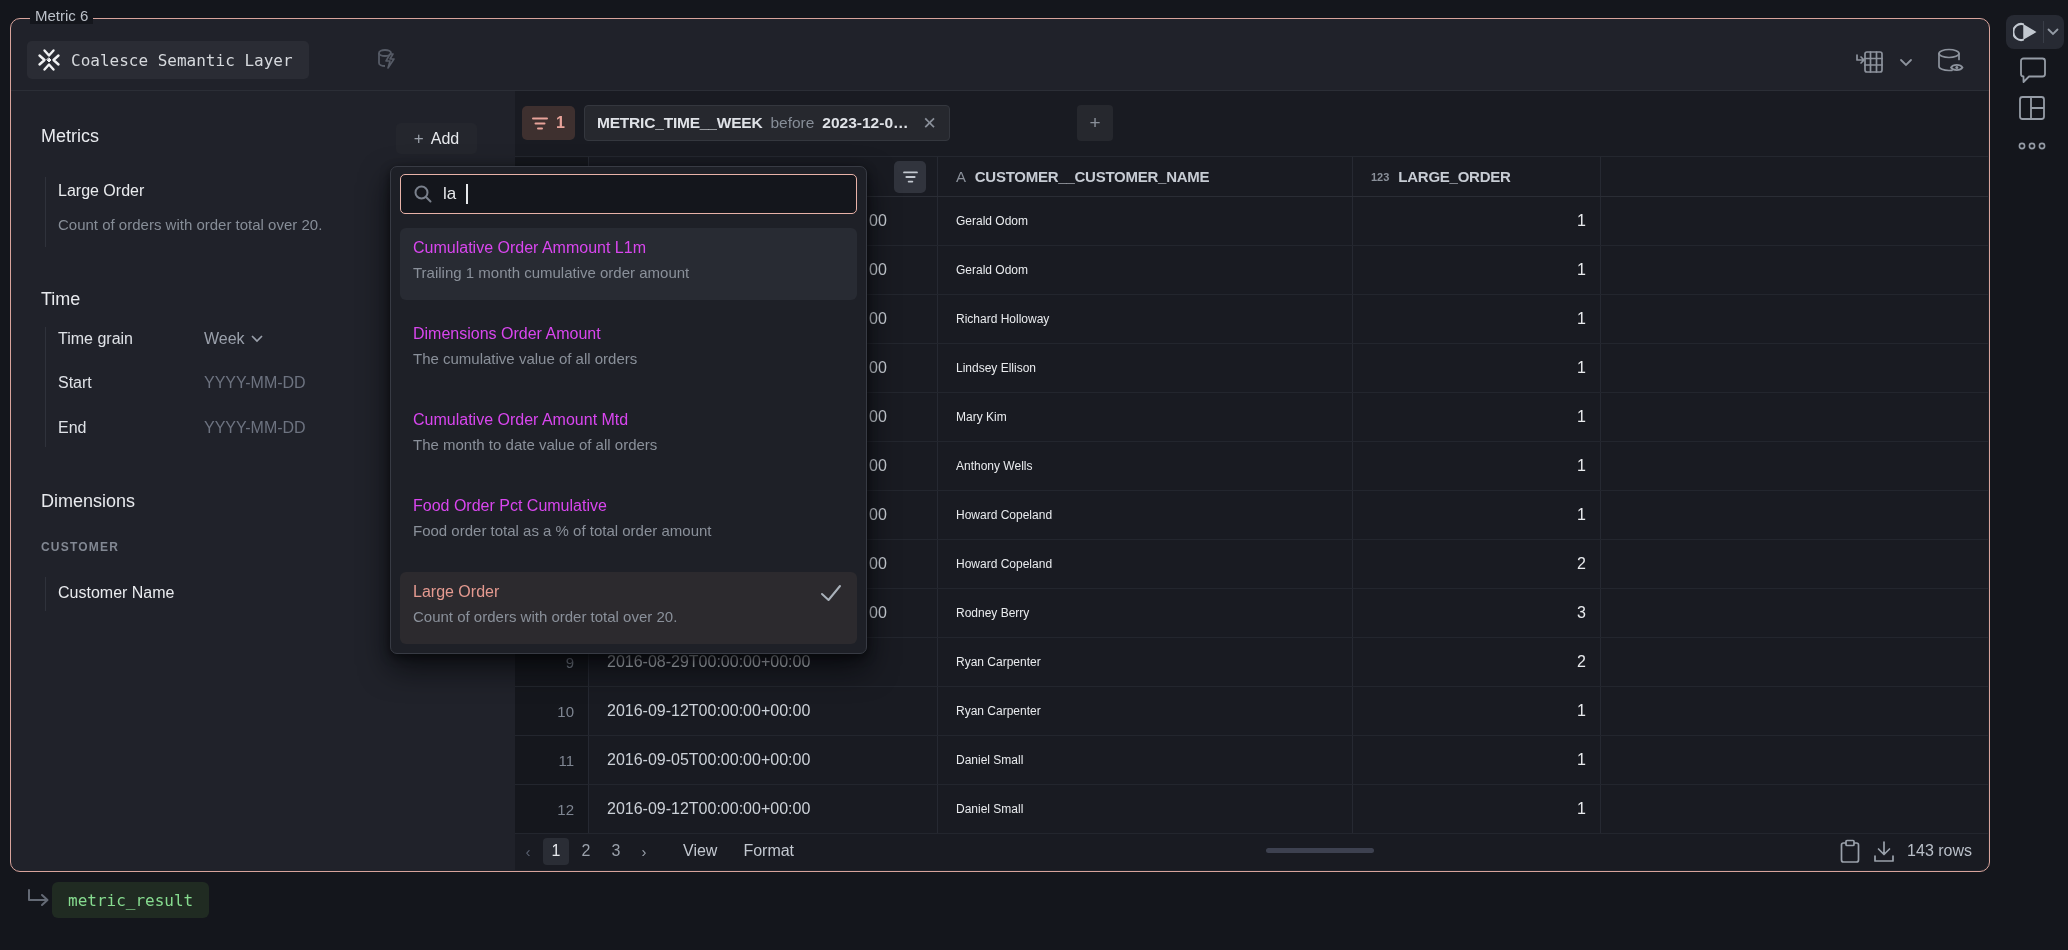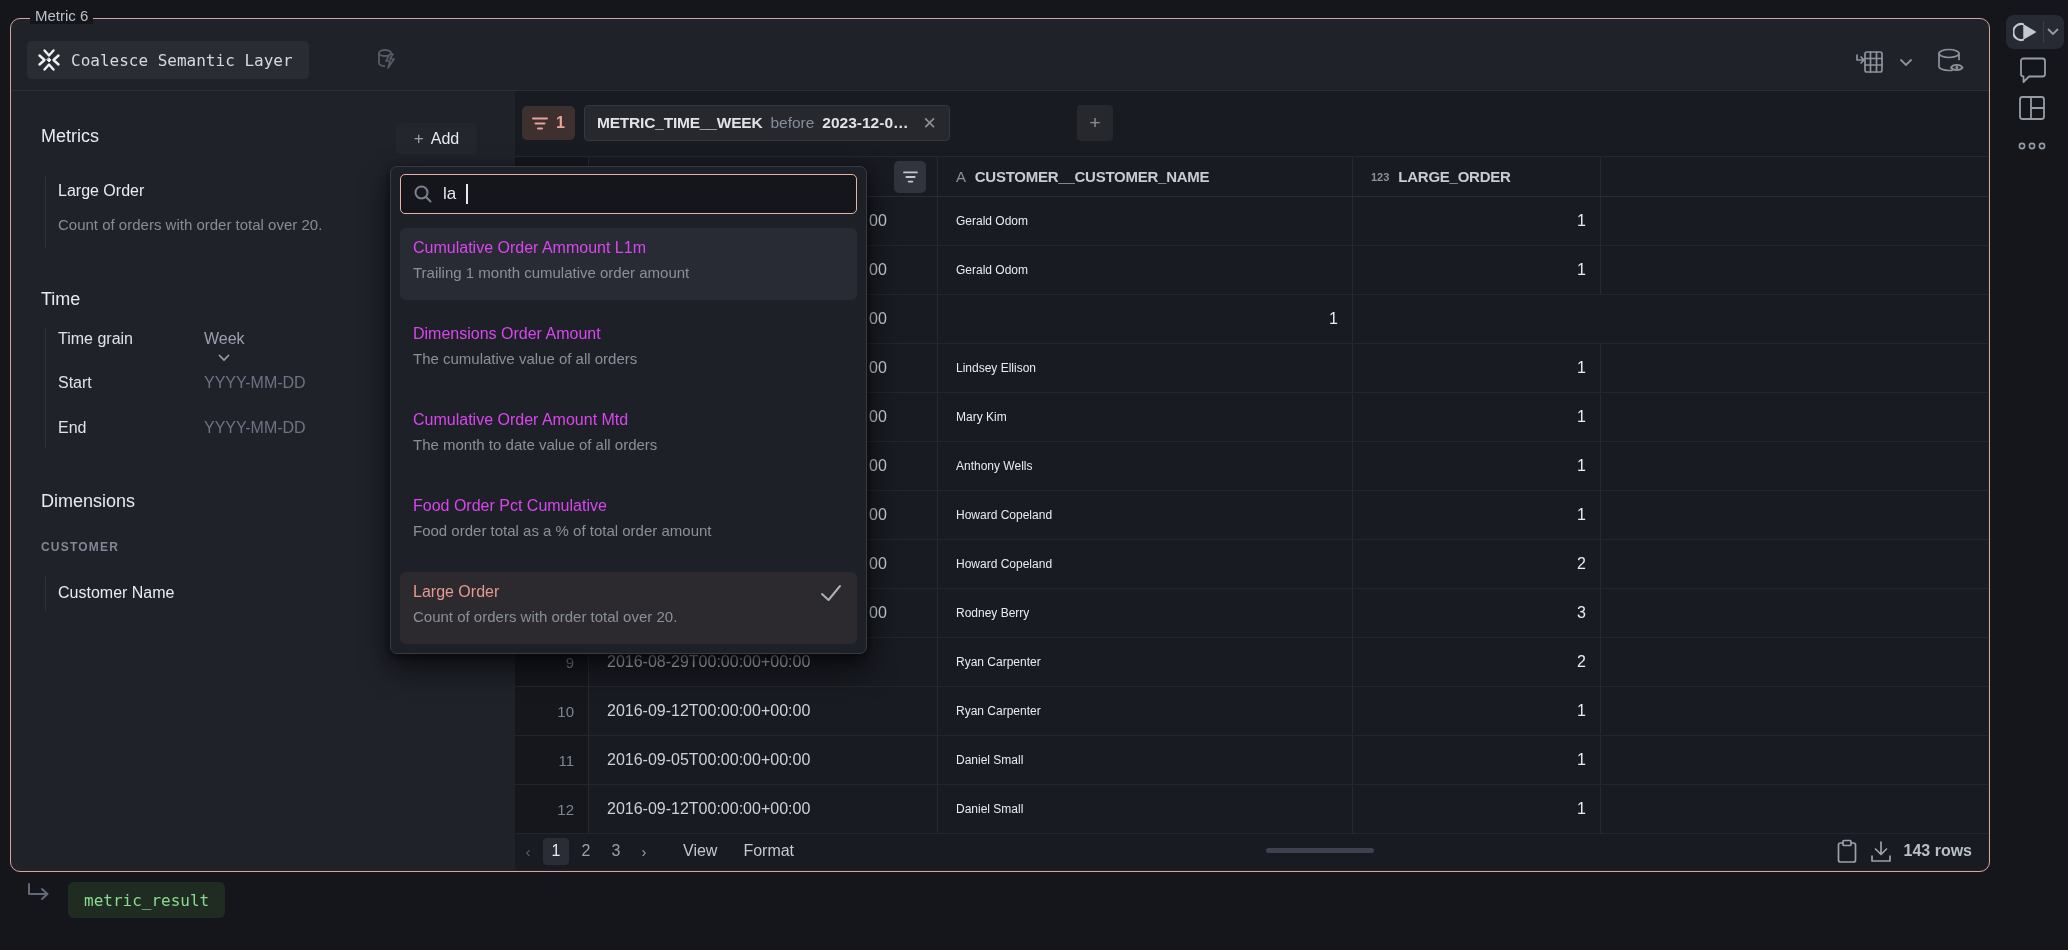--- a/index.html
+++ b/index.html
@@ -21,21 +21,21 @@
               font-family:"DejaVu Sans Mono", monospace; font-size:16px; color:#d6d9dd; }
   #edit-ic { position:absolute; left:362px; top:26px; color:#565b66; }
   #hdr-right { position:absolute; right:20px; top:28px; display:flex; align-items:center; gap:14px; color:#8d939d; }
 
   
   .h1 { font-size:18px; color:#e8eaee; font-weight:400; }
   .guide { position:absolute; width:1px; background:#2f323b; }
   .item-t { font-size:16px; color:#e9ebee; }
   .item-d { font-size:15px; color:#868d97; white-space:nowrap; }
   .kv-label { font-size:16px; color:#dfe2e7; }
-  .kv-val { font-size:16px; color:#9aa0ab; display:flex; align-items:center; gap:6px;flex-direction:column; }
+  .kv-val { font-size:16px; color:#9aa0ab; display:flex; align-items:center; gap:6px; }
   .kv-ph { font-size:16px; color:#6d7380; }
   .grp { font-size:12px; font-weight:700; letter-spacing:1.2px; color:#828893; }
 
   #add-btn { position:absolute; left:385px; top:104px; width:81px; height:31px; background:#24262d;
              border-radius:5px; display:flex; align-items:center; justify-content:center; gap:7px;
              font-size:16px; color:#e6e8ec; z-index:2; }
   #add-btn .plus { color:#9aa0aa; font-size:17px; }
 
   
   #twrap { position:absolute; left:504px; top:72px; right:1px; bottom:1px;
@@ -77,21 +77,21 @@
   #pbar { position:absolute; left:0; right:0; bottom:0; height:38px; display:flex; align-items:center;
           font-size:16px; color:#9aa1ab; }
   #pbar .chev { width:26px; text-align:center; font-size:15px; }
   #pbar .chev.dis { color:#596070; }
   .pg { min-width:26px; height:27px; display:flex; align-items:center; justify-content:center;
         border-radius:4px; color:#9aa1ab; margin:0 2px; }
   .pg.cur { background:#2a2d35; color:#e6e8ec; }
   .pbtn { color:#c3c8d0; margin-left:26px; }
   #hscroll { position:absolute; left:751px; bottom:17px; width:108px; height:5px; background:#3d4150; border-radius:3px; }
   #pright { position:absolute; right:16px; bottom:0; height:38px; display:flex; align-items:center; gap:11px; color:#9aa1ab; }
-  #rows-count { color:#b9bfc8; font-size:16px;font-weight:bold; }
+  #rows-count { color:#b9bfc8; font-size:16px; }
 
   
   #dd { position:absolute; left:379px; top:147px; width:477px; background:#1e2027; border:1px solid #383b44;
         border-radius:7px; z-index:40; padding:7px 9px 9px 9px;
         box-shadow:0 14px 30px rgba(4,5,9,0.72), 0 3px 10px rgba(0,0,0,0.5); }
   #dd-search { height:40px; border:1.5px solid #e8b2a8; border-radius:5px; background:#14161c;
                display:flex; align-items:center; gap:10px; padding:0 12px; margin-bottom:14px; }
   #dd-search .q { font-size:17px; color:#e6e8eb; }
   #dd-search .caret { width:1.5px; height:20px; background:#e6e8eb; }
   .dd-item { position:relative; border-radius:6px; padding:11px 13px 0 13px; height:72px; margin-bottom:14px; }
@@ -105,21 +105,21 @@
   .dd-item.sel .chk { display:block; }
 
   
   #rtools { position:absolute; left:2002px; top:0; width:66px; height:950px; color:#959ca6; }
   #run-box { position:absolute; left:4px; top:15px; width:58px; height:34px; background:#272a33;
              border-radius:8px; display:flex; align-items:center; }
   #run-box .vdiv { width:1px; height:22px; background:#3a3e48; margin:0 3px 0 4px; }
   .rt-ic { position:absolute; left:16px; }
 
   
-  #result-row { position:absolute; left:26px; top:882px; display:flex; gap:16px; }
+  #result-row { position:absolute; left:26px; top:882px; display:flex; align-items:center; gap:0; }
   #result-pill { background:#202b22; border-radius:6px; height:36px; display:flex; align-items:center;
                  padding:0 16px; font-family:"DejaVu Sans Mono", monospace; font-size:16px; color:#86db8f; }
   svg { display:block; }
 </style>
 </head>
 <body>
 
 <span id="legend">Metric 6</span>
 
 <div id="panel">
@@ -251,20 +251,21 @@
         <div class="c idx">1</div>
         <div class="c date frag">00</div>
         <div class="c name">Gerald Odom</div>
         <div class="c val">1</div>
         <div class="c fill"></div>
       </div>
 
       <div class="trow grid">
         <div class="c idx">2</div>
         <div class="c date frag">00</div>
+        <div class="c name">Richard Holloway</div>
         <div class="c val">1</div>
         <div class="c fill"></div>
       </div>
 
       <div class="trow grid">
         <div class="c idx">3</div>
         <div class="c date frag">00</div>
         <div class="c name">Lindsey Ellison</div>
         <div class="c val">1</div>
         <div class="c fill"></div>

